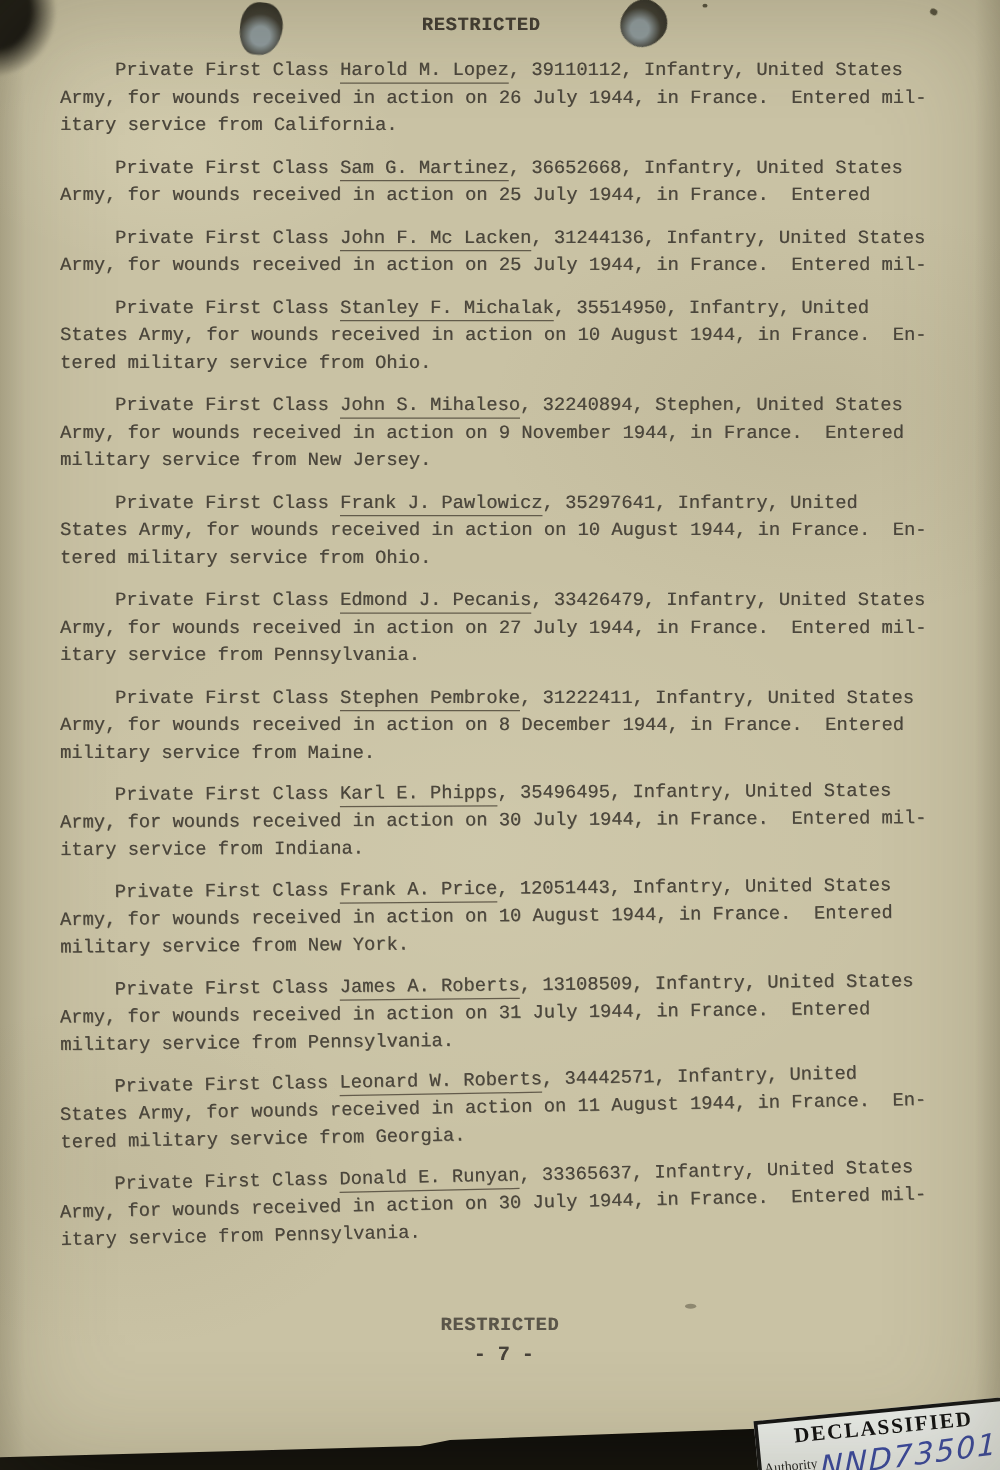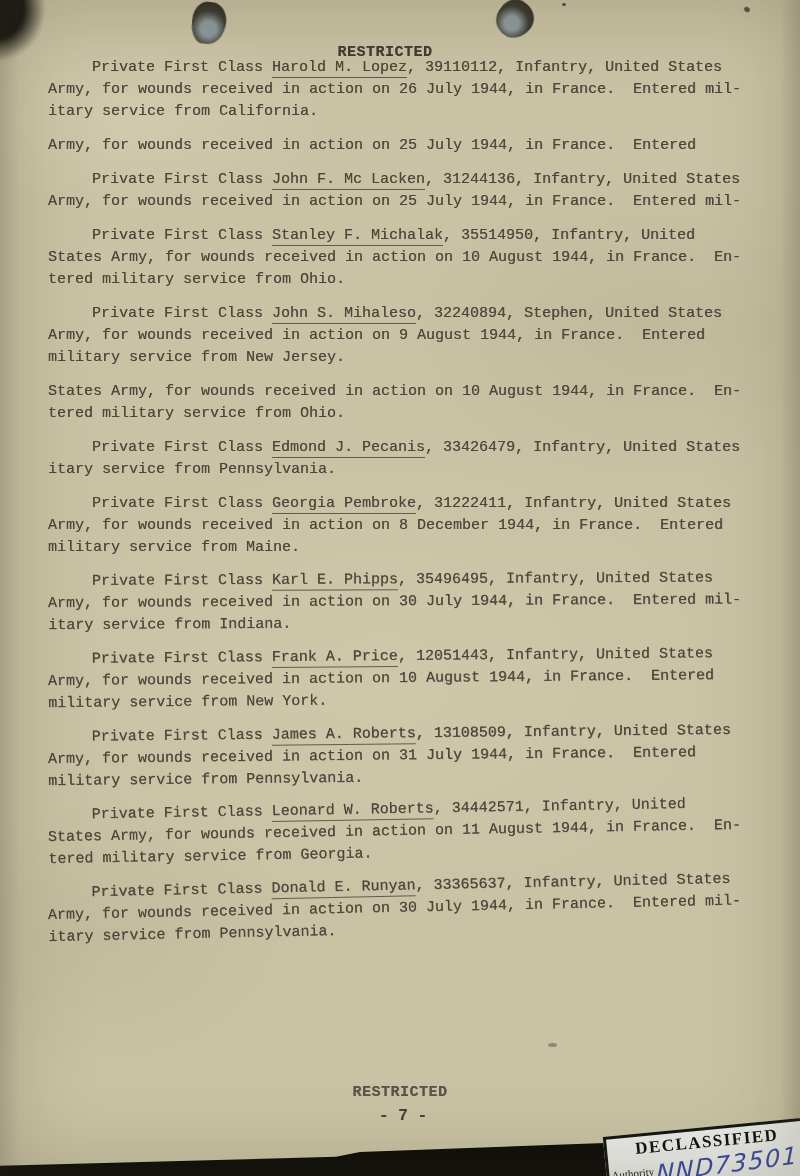--- a/index.html
+++ b/index.html
@@ -12,21 +12,21 @@
       radial-gradient(380px 240px at 82% 28%, rgba(115,105,75,.10), transparent 70%),
       radial-gradient(500px 340px at 48% 58%, rgba(255,252,230,.10), transparent 70%),
       radial-gradient(300px 200px at 12% 80%, rgba(110,100,70,.08), transparent 70%),
       linear-gradient(90deg, rgba(70,62,40,.14), transparent 2.5%, transparent 97.5%, rgba(70,62,40,.18)),
       linear-gradient(#c9c2a4,#c9c2a4);
   }
   .page::after {
     content:""; position:absolute; inset:0; pointer-events:none;
     box-shadow: inset 0 0 90px rgba(80,72,48,.30);
   }
-  .type { text-shadow:.3px .3px .5px rgba(60,54,44,.55);margin-top:32px; }
+  .type { text-shadow:.3px .3px .5px rgba(60,54,44,.55); }
   .soft { filter: blur(.3px); }
 
   .corner-curl {
     position:absolute; top:-22px; left:-26px; width:74px; height:78px;
     background: radial-gradient(ellipse at 32% 32%, #14130f 0 42%, rgba(20,19,15,.55) 55%, transparent 72%);
     transform: rotate(-18deg); filter: blur(1.2px);
   }
   .hole {
     position:absolute; width:34px; height:42px;
     background: radial-gradient(circle at 50% 64%, #8d999c 0 24%, #3c3a30 56%, #26251f 100%);
@@ -46,21 +46,21 @@
   }
   .restricted-bottom {
     position:absolute; top:1052px; left:0; width:800px; text-align:center;
     font-size:15px; font-weight:bold; letter-spacing:.5px; color:#47423a; opacity:.85;
   }
   .page-number {
     position:absolute; top:1075px; left:0; width:806px; text-align:center;
     font-size:16px; font-weight:bold; color:#47423a;
   }
 
-  .entries { position:absolute; top:57px; left:48px; width:712px; }
+  .entries { position:absolute; top:46px; left:48px; width:712px; }
   .entry { margin:0 0 12px 0; font-size:15px; line-height:22px; transform-origin:0 50%; }
   .entry .line { white-space:pre; }
   .entry .line1 { padding-left:44px; }
   .name { border-bottom:1.2px solid rgba(72,65,52,.8); padding-bottom:1px; }
   .entry:nth-child(9)  { transform:rotate(-.3deg); }
   .entry:nth-child(10) { transform:rotate(-.5deg); }
   .entry:nth-child(11) { transform:rotate(-.6deg); }
   .entry:nth-child(12) { transform:rotate(-1deg); }
   .entry:nth-child(13) { transform:rotate(-1.2deg); }
 
@@ -101,46 +101,49 @@
 
   <div class="restricted-top type soft">RESTRICTED</div>
 
   <div class="entries soft">
       <div class="entry type">
       <div class="line line1"><span>Private First Class </span><span class="name">Harold M. Lopez</span><span>, 39110112, Infantry, United States</span></div>
       <div class="line">Army, for wounds received in action on 26 July 1944, in France.  Entered mil-</div>
       <div class="line">itary service from California.</div>
     </div>
       <div class="entry type">
+      <div class="line line1"><span>Private First Class </span><span class="name">Sam G. Martinez</span><span>, 36652668, Infantry, United States</span></div>
       <div class="line">Army, for wounds received in action on 25 July 1944, in France.  Entered</div>
     </div>
       <div class="entry type">
       <div class="line line1"><span>Private First Class </span><span class="name">John F. Mc Lacken</span><span>, 31244136, Infantry, United States</span></div>
       <div class="line">Army, for wounds received in action on 25 July 1944, in France.  Entered mil-</div>
     </div>
       <div class="entry type">
       <div class="line line1"><span>Private First Class </span><span class="name">Stanley F. Michalak</span><span>, 35514950, Infantry, United</span></div>
       <div class="line">States Army, for wounds received in action on 10 August 1944, in France.  En-</div>
       <div class="line">tered military service from Ohio.</div>
     </div>
       <div class="entry type">
       <div class="line line1"><span>Private First Class </span><span class="name">John S. Mihaleso</span><span>, 32240894, Stephen, United States</span></div>
-      <div class="line">Army, for wounds received in action on 9 August 1944, in France.  Entered</div>
+      <div class="line">Army, for wounds received in action on 9 November 1944, in France.  Entered</div>
       <div class="line">military service from New Jersey.</div>
     </div>
       <div class="entry type">
+      <div class="line line1"><span>Private First Class </span><span class="name">Frank J. Pawlowicz</span><span>, 35297641, Infantry, United</span></div>
       <div class="line">States Army, for wounds received in action on 10 August 1944, in France.  En-</div>
       <div class="line">tered military service from Ohio.</div>
     </div>
       <div class="entry type">
       <div class="line line1"><span>Private First Class </span><span class="name">Edmond J. Pecanis</span><span>, 33426479, Infantry, United States</span></div>
+      <div class="line">Army, for wounds received in action on 27 July 1944, in France.  Entered mil-</div>
       <div class="line">itary service from Pennsylvania.</div>
     </div>
       <div class="entry type">
-      <div class="line line1"><span>Private First Class </span><span class="name">Georgia Pembroke</span><span>, 31222411, Infantry, United States</span></div>
+      <div class="line line1"><span>Private First Class </span><span class="name">Stephen Pembroke</span><span>, 31222411, Infantry, United States</span></div>
       <div class="line">Army, for wounds received in action on 8 December 1944, in France.  Entered</div>
       <div class="line">military service from Maine.</div>
     </div>
       <div class="entry type">
       <div class="line line1"><span>Private First Class </span><span class="name">Karl E. Phipps</span><span>, 35496495, Infantry, United States</span></div>
       <div class="line">Army, for wounds received in action on 30 July 1944, in France.  Entered mil-</div>
       <div class="line">itary service from Indiana.</div>
     </div>
       <div class="entry type">
       <div class="line line1"><span>Private First Class </span><span class="name">Frank A. Price</span><span>, 12051443, Infantry, United States</span></div>

